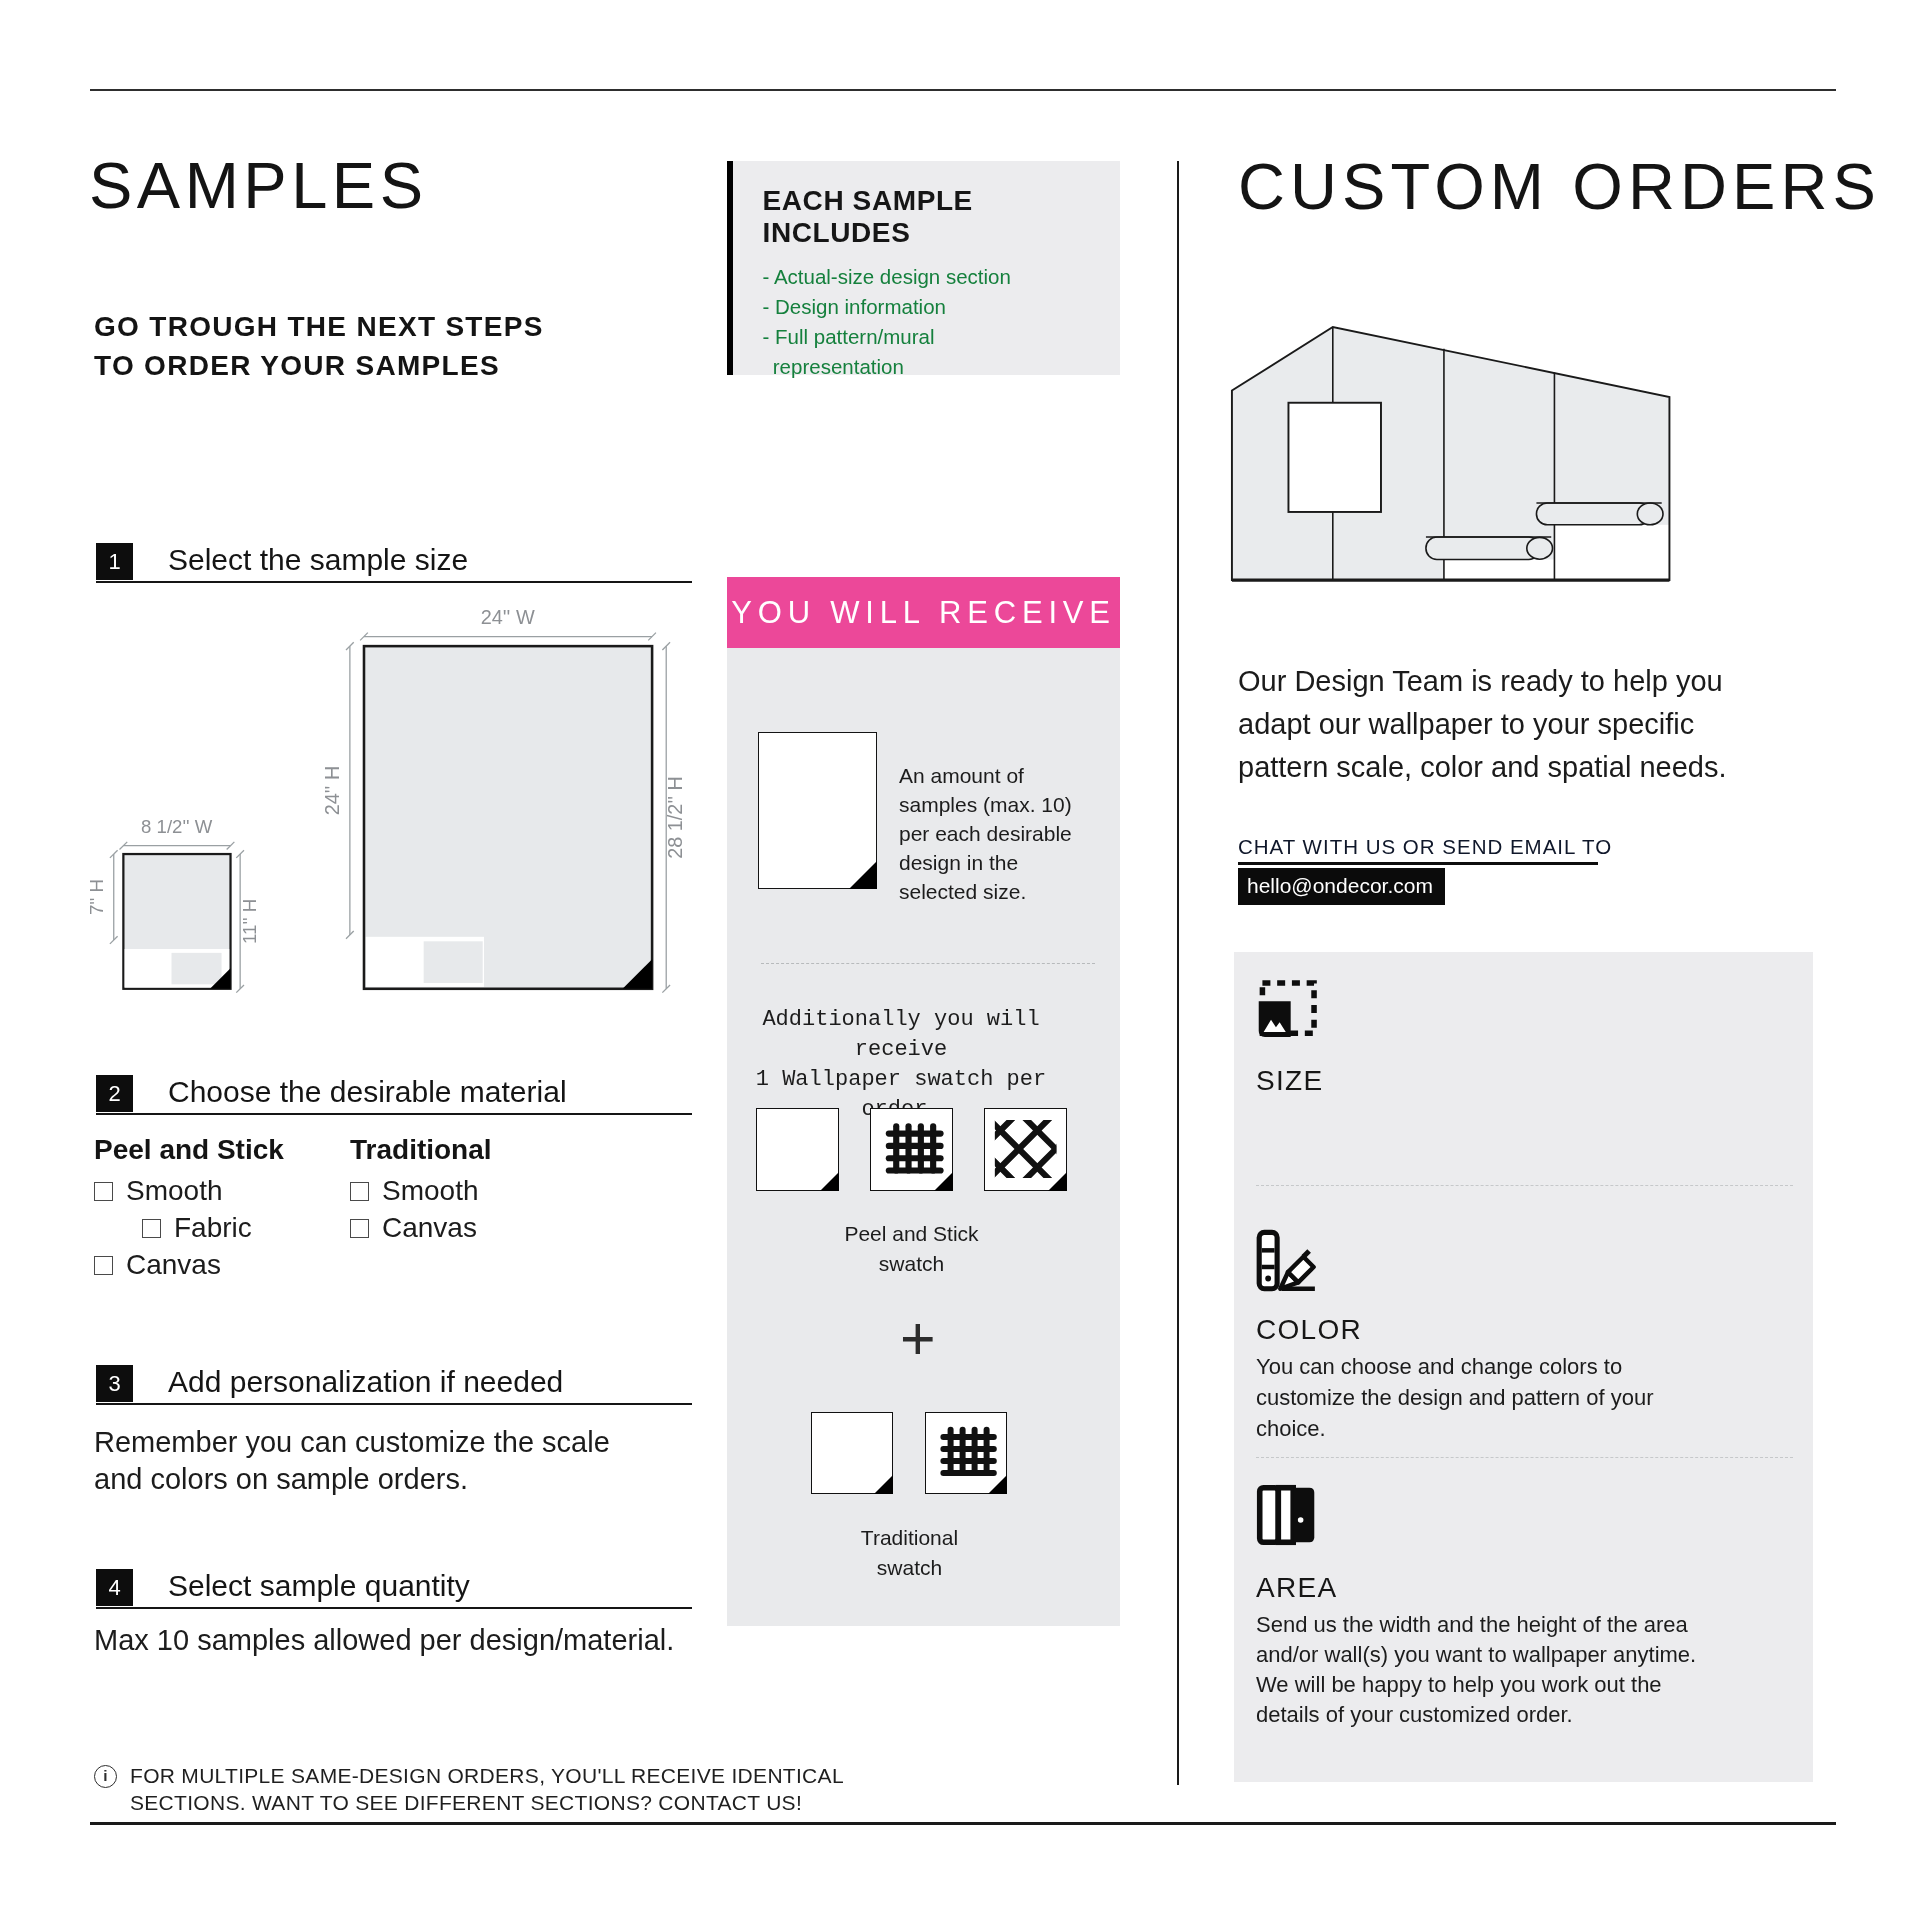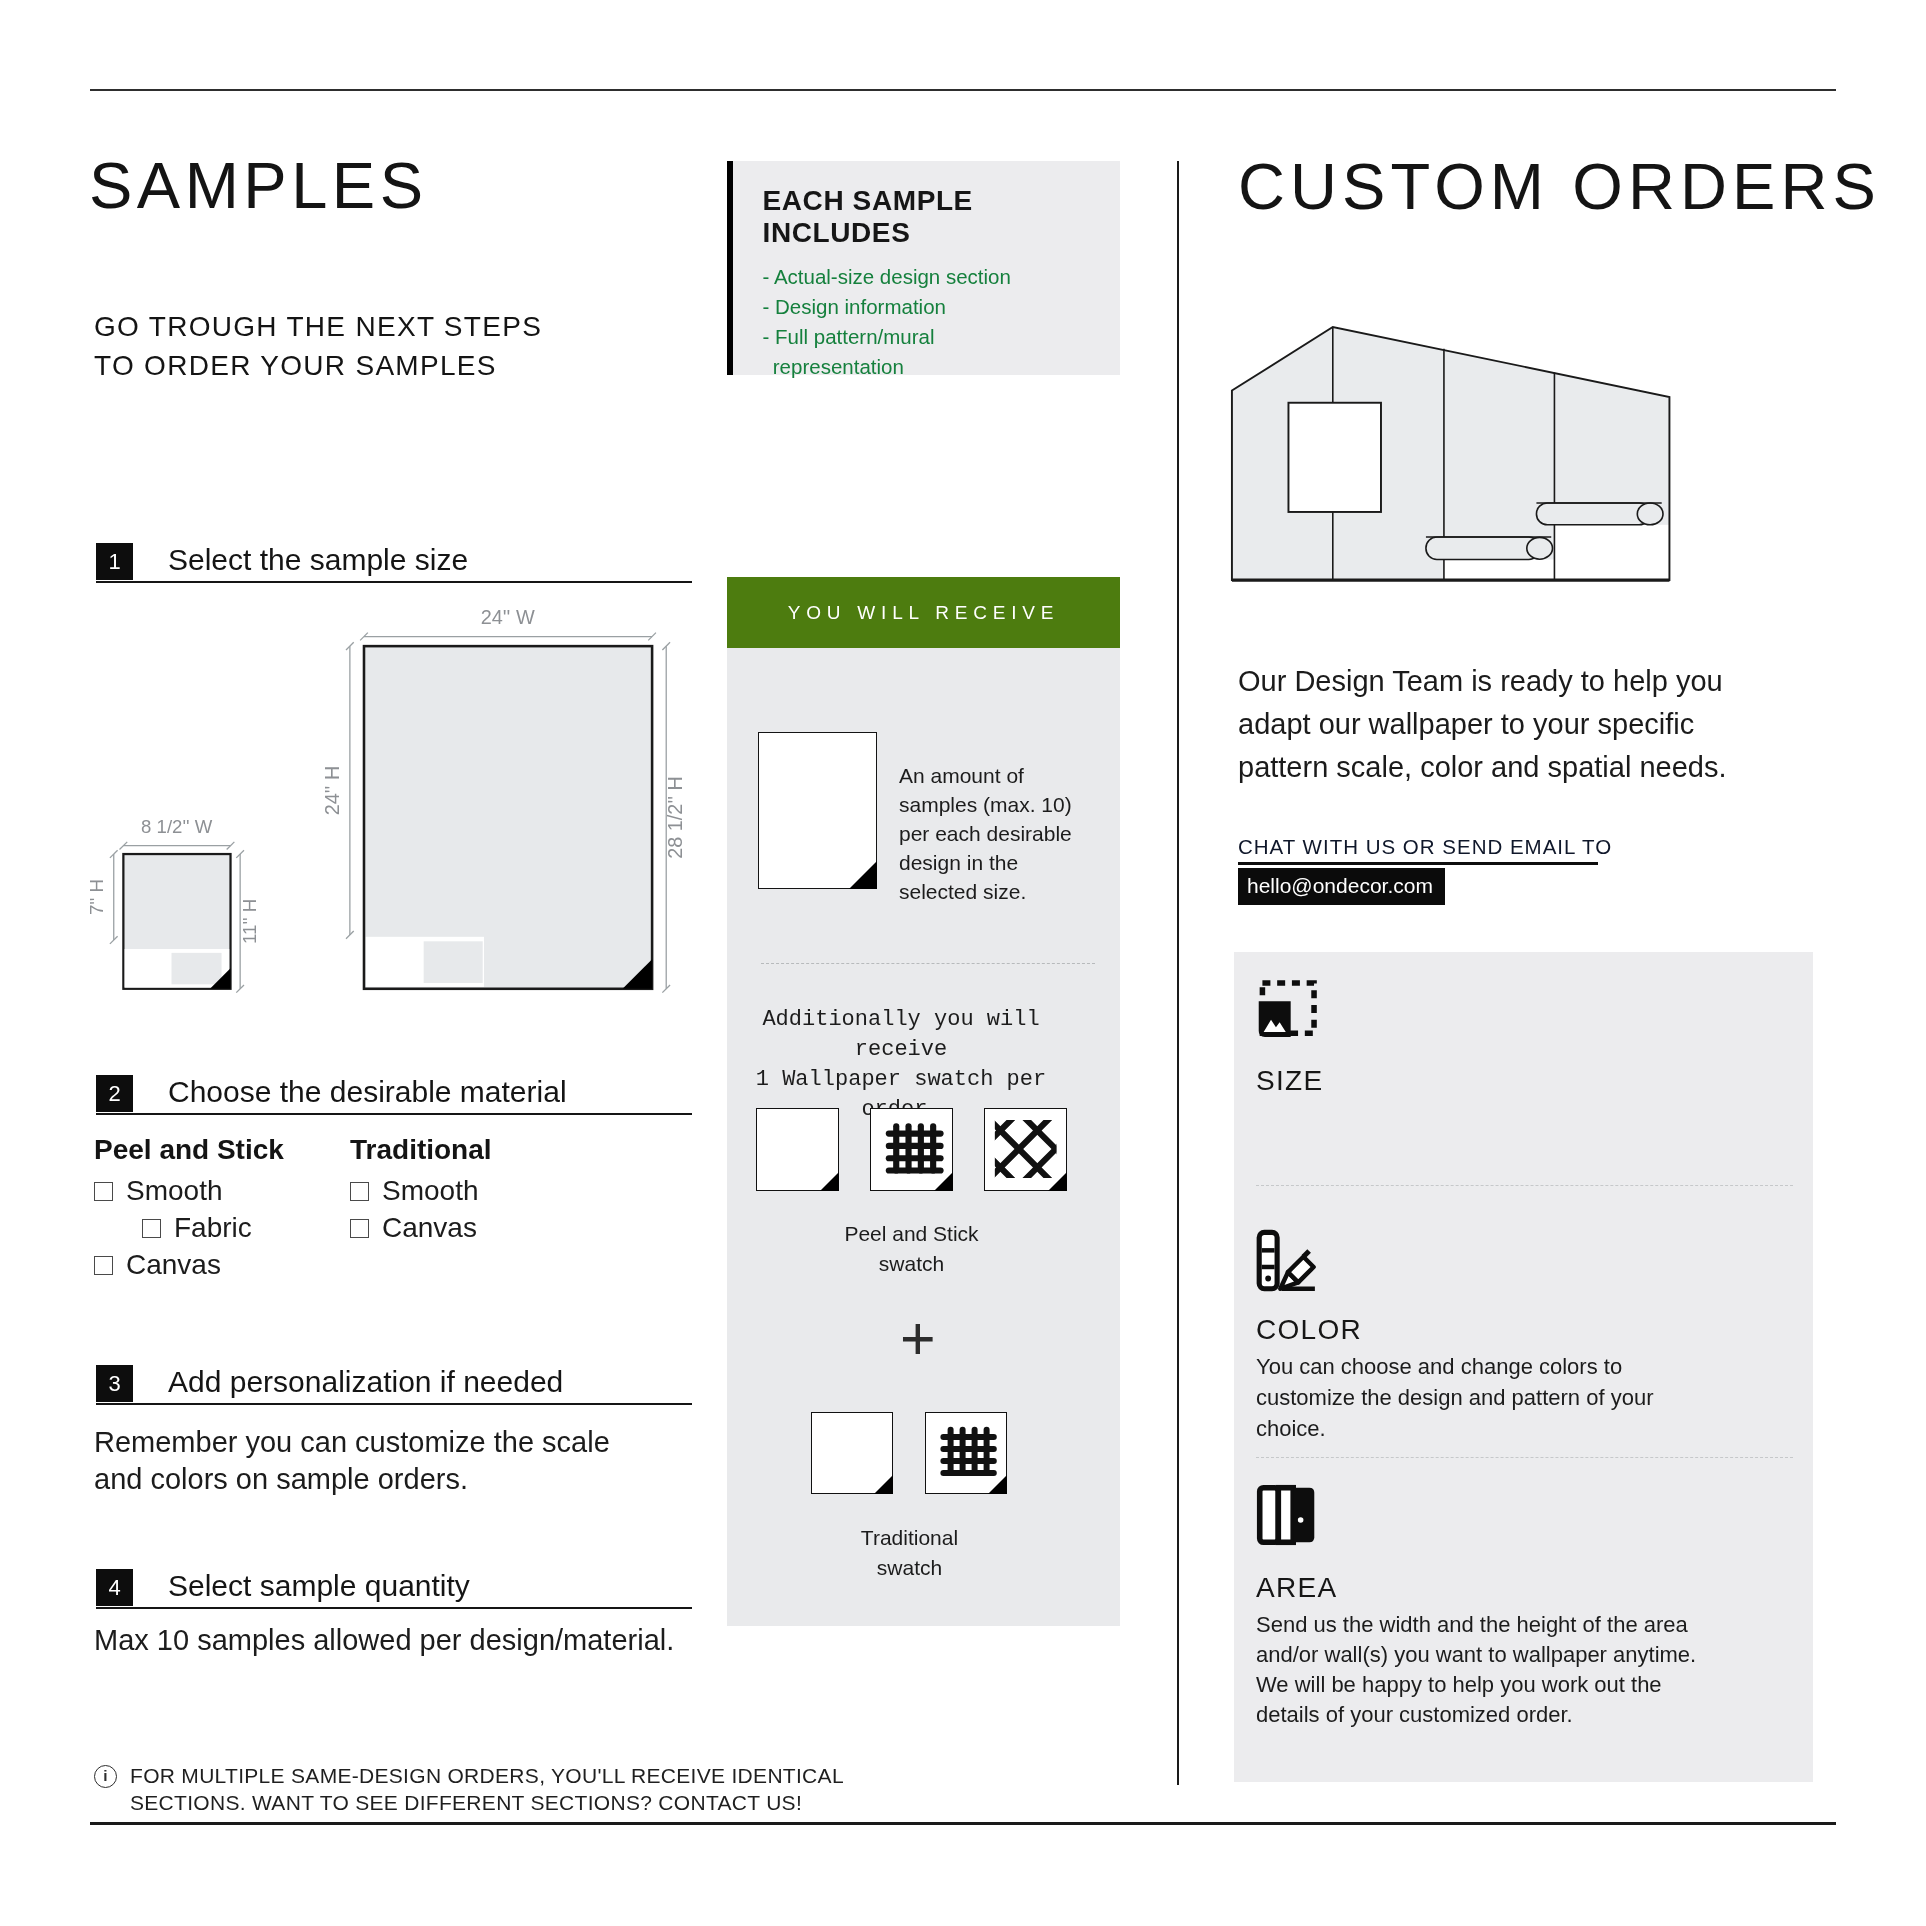--- a/index.html
+++ b/index.html
@@ -1,37 +1,37 @@
 <!DOCTYPE html>
 <html style="font-size:10.3px"><head>
 <meta charset="utf-8">
 <style>
   * { margin:0; padding:0; box-sizing:border-box; }
   body { font-family:"Liberation Sans", sans-serif; background:#fff; }
   .canvas { position:relative; width:1926px; height:1926px; background:#ffffff; overflow:hidden; color:#161616; }
   .abs { position:absolute; }
   .rule { position:absolute; background:#2e2e2e; }
   .big-title { font-size:65px; letter-spacing:4.5px; color:#141414; white-space:nowrap; }
-  .subtitle { font-size:28px; line-height:39px; letter-spacing:1.3px; color:#141414; white-space:nowrap; }
+  .subtitle { font-size:28px; line-height:39px; letter-spacing:1.3px; color:#141414; white-space:nowrap;font-weight:bold; }
   .includes-box { position:absolute; left:727px; top:161px; width:393px; height:214px; background:#ececee; border-left:6.4px solid #000; padding:24.4px 19px 0 29.5px; }
   .includes-title { font-size:28px; font-weight:bold; letter-spacing:0.6px; margin-bottom:13px; }
   .includes-item { font-size:20.5px; line-height:30px; color:#15803d; }
   .includes-item.cont { padding-left:10.3px; }
   .step { position:absolute; left:96px; width:596px; border-bottom:2.6px solid #151515; display:flex; align-items:stretch; }
   .step-badge { width:37px; min-width:37px; height:37px; background:#0d0d0d; color:#fff; font-size:22px; display:flex; align-items:center; justify-content:center; }
   .step-label { font-size:30px; color:#151515; margin-left:35px; white-space:nowrap; align-self:center; padding-bottom:3.9px; }
   .mat-title { position:absolute; font-size:28px; font-weight:bold; color:#141414; white-space:nowrap; }
   .opt { position:absolute; display:flex; align-items:center; }
   .cb { width:19px; height:19px; border:1.9px solid #4a4a4a; background:#fff; display:inline-block; }
   .opt-label { font-size:28px; color:#1c1c1c; margin-left:13px; white-space:nowrap; }
   .body-text { font-size:29px; line-height:37px; color:#1c1c1c; white-space:nowrap; }
   .note { position:absolute; left:94px; top:1762px; display:flex; }
   .info-circle { width:23px; height:23px; min-width:23px; border:1.9px solid #2d2d2d; border-radius:50%; color:#2d2d2d; font-size:15.4px; font-weight:bold; display:flex; align-items:center; justify-content:center; margin-top:2.6px; }
   .note-lines { margin-left:13px; font-size:21px; line-height:27px; letter-spacing:0.3px; color:#1f1f1f; white-space:nowrap; }
-  .banner { position:absolute; left:727px; top:577px; width:393px; height:72px; background:#4d7c0f; color:#ffffff; display:flex; align-items:center; justify-content:center; font-size:19px; letter-spacing:5.8px; white-space:nowrap; }
+  .banner { position:absolute; left:727px; top:577px; width:393px; height:72px; background:#ec4899; color:#ffffff; display:flex; align-items:center; justify-content:center; font-size:31px; letter-spacing:5.8px; white-space:nowrap; }
   .mid-panel { position:absolute; left:727px; top:648px; width:393px; height:978px; background:#e9eaec; }
   .page-icon { position:absolute; left:758px; top:732px; width:119px; height:157px; background:#fff; border:1.9px solid #141414; }
   .fold { position:absolute; right:-0.6px; bottom:-0.6px; width:0; height:0; border-style:solid; border-color:transparent transparent #000 transparent; }
   .receive-text { position:absolute; left:899px; top:761px; font-size:21px; line-height:29px; color:#1c1c1c; white-space:nowrap; }
   .dashed { position:absolute; border-top:1.3px dashed #b7babc; }
   .center-text { position:absolute; text-align:center; font-size:22px; line-height:30px; color:#1c1c1c; }
   .swatch { position:absolute; background:#fff; border:1.9px solid #111; }
   .plus { position:absolute; font-size:61px; font-weight:100; color:#2c2c2c; }
   .chat-label { position:absolute; left:1238px; top:835px; font-size:20.5px; letter-spacing:1px; color:#0f172a; white-space:nowrap; }
   .chat-underline { position:absolute; left:1238px; top:862px; width:360px; height:2.6px; background:#0d0d0d; }

